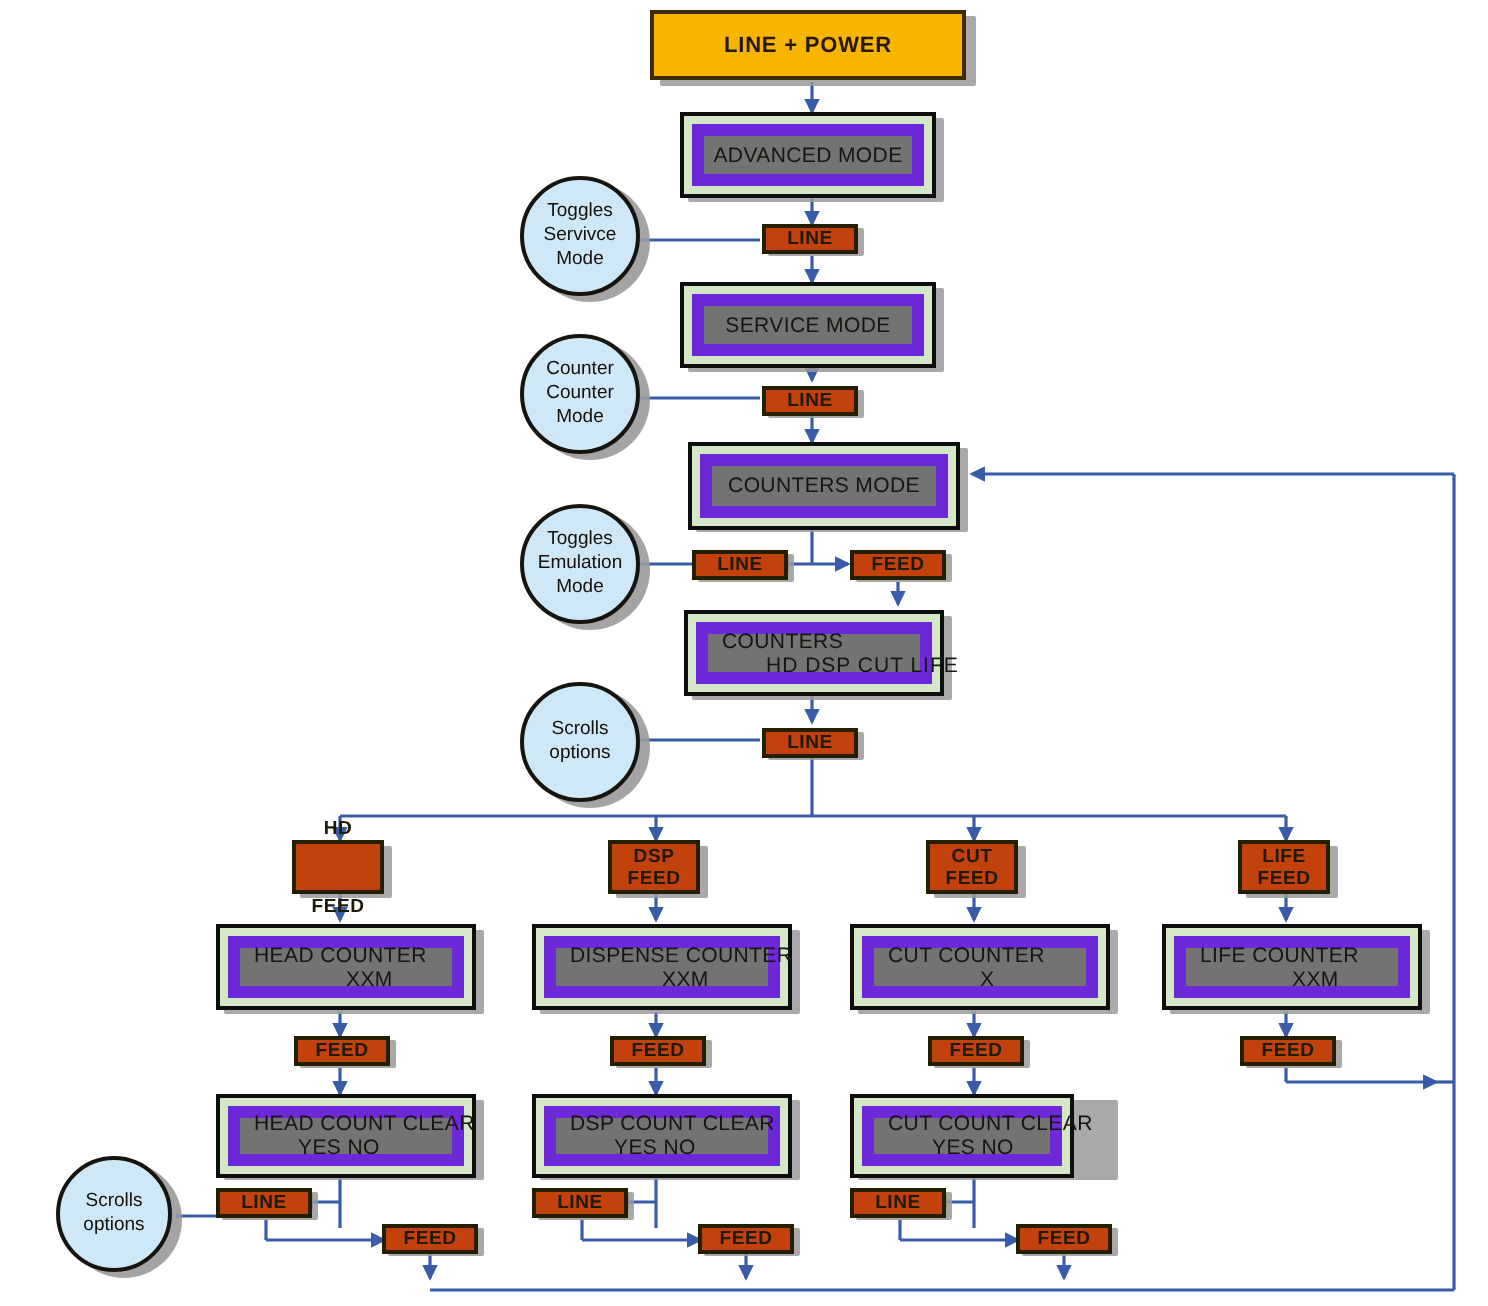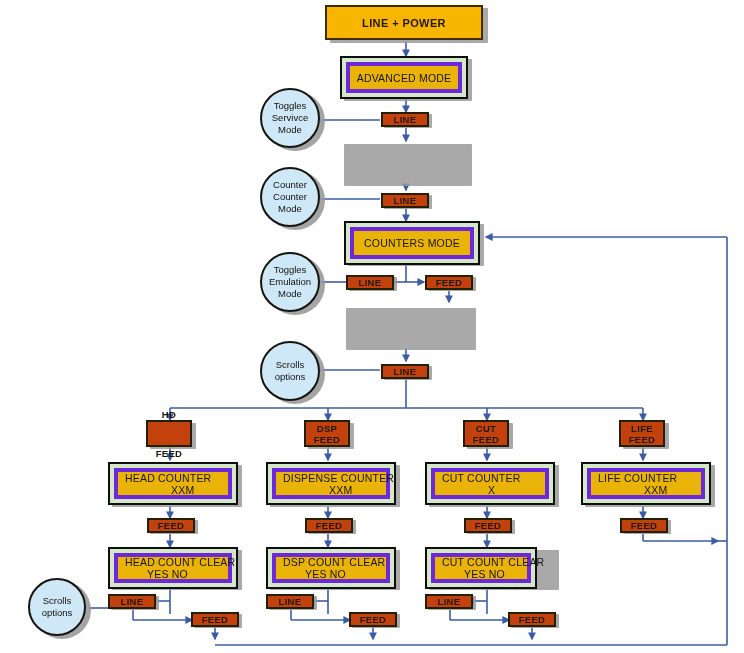--- a/index.html
+++ b/index.html
@@ -9,21 +9,21 @@
   svg.wires{position:absolute;left:0;top:0;width:744px;height:653px;pointer-events:none;}
   .shadow{position:absolute;background:#9a9a9a;opacity:.85;border-radius:1px;}
 
   
   .lcd{
     position:absolute;box-sizing:border-box;background:#d4e8c8;
     border:2px solid #0e0e0e;padding:4px;
   }
   .lcd .inner{
     box-sizing:border-box;width:100%;height:100%;
-    border:4px solid #6d28d9;background:#eab308;
+    border:6px solid #6d28d9;background:#737373;
     display:flex;flex-direction:column;justify-content:center;
     font-size:10.5px;color:#17150f;letter-spacing:.2px;
   }
   .lcd .inner.center{align-items:center;}
   .lcd .inner.left{align-items:flex-start;padding-left:7px;}
   .lcd .l1{white-space:nowrap;}
   .lcd .l2{white-space:nowrap;}
   .lcd .l2.ind{padding-left:46px;}
   .lcd .l2.ind2{padding-left:22px;}
   .lcd .l2.spread{letter-spacing:.5px;}
@@ -146,20 +146,25 @@
       <div class="l1">ADVANCED MODE</div>
     </div>
   </div>
 
   <div class="shadow" style="left:384px;top:114px;width:48px;height:14px;"></div>
   <div class="key" style="left:381px;top:112px;width:48px;height:15px;">
     <div>LINE</div>
   </div>
 
   <div class="shadow" style="left:344px;top:144px;width:128px;height:42px;"></div>
+  <div class="lcd" style="left:340px;top:141px;width:128px;height:43px;">
+    <div class="inner center">
+      <div class="l1">SERVICE MODE</div>
+    </div>
+  </div>
 
   <div class="shadow" style="left:384px;top:195px;width:48px;height:14px;"></div>
   <div class="key" style="left:381px;top:193px;width:48px;height:15px;">
     <div>LINE</div>
   </div>
 
   <div class="shadow" style="left:348px;top:224px;width:136px;height:42px;"></div>
   <div class="lcd" style="left:344px;top:221px;width:136px;height:44px;">
     <div class="inner center">
       <div class="l1">COUNTERS MODE</div>
@@ -169,20 +174,26 @@
   <div class="shadow" style="left:349px;top:277px;width:48px;height:14px;"></div>
   <div class="key" style="left:346px;top:275px;width:48px;height:15px;">
     <div>LINE</div>
   </div>
   <div class="shadow" style="left:428px;top:277px;width:48px;height:14px;"></div>
   <div class="key" style="left:425px;top:275px;width:48px;height:15px;">
     <div>FEED</div>
   </div>
 
   <div class="shadow" style="left:346px;top:308px;width:130px;height:42px;"></div>
+  <div class="lcd" style="left:342px;top:305px;width:130px;height:43px;">
+    <div class="inner left">
+      <div class="l1">COUNTERS</div>
+      <div class="l2 ind2 spread">HD  DSP  CUT  LIFE</div>
+    </div>
+  </div>
 
   <div class="shadow" style="left:384px;top:366px;width:48px;height:14px;"></div>
   <div class="key" style="left:381px;top:364px;width:48px;height:15px;">
     <div>LINE</div>
   </div>
 
   <div class="shadow" style="left:150px;top:423px;width:46px;height:26px;"></div>
   <div class="key" style="left:146px;top:420px;width:46px;height:27px;gap:28px;">
     <div>HD</div>
     <div>FEED</div>

